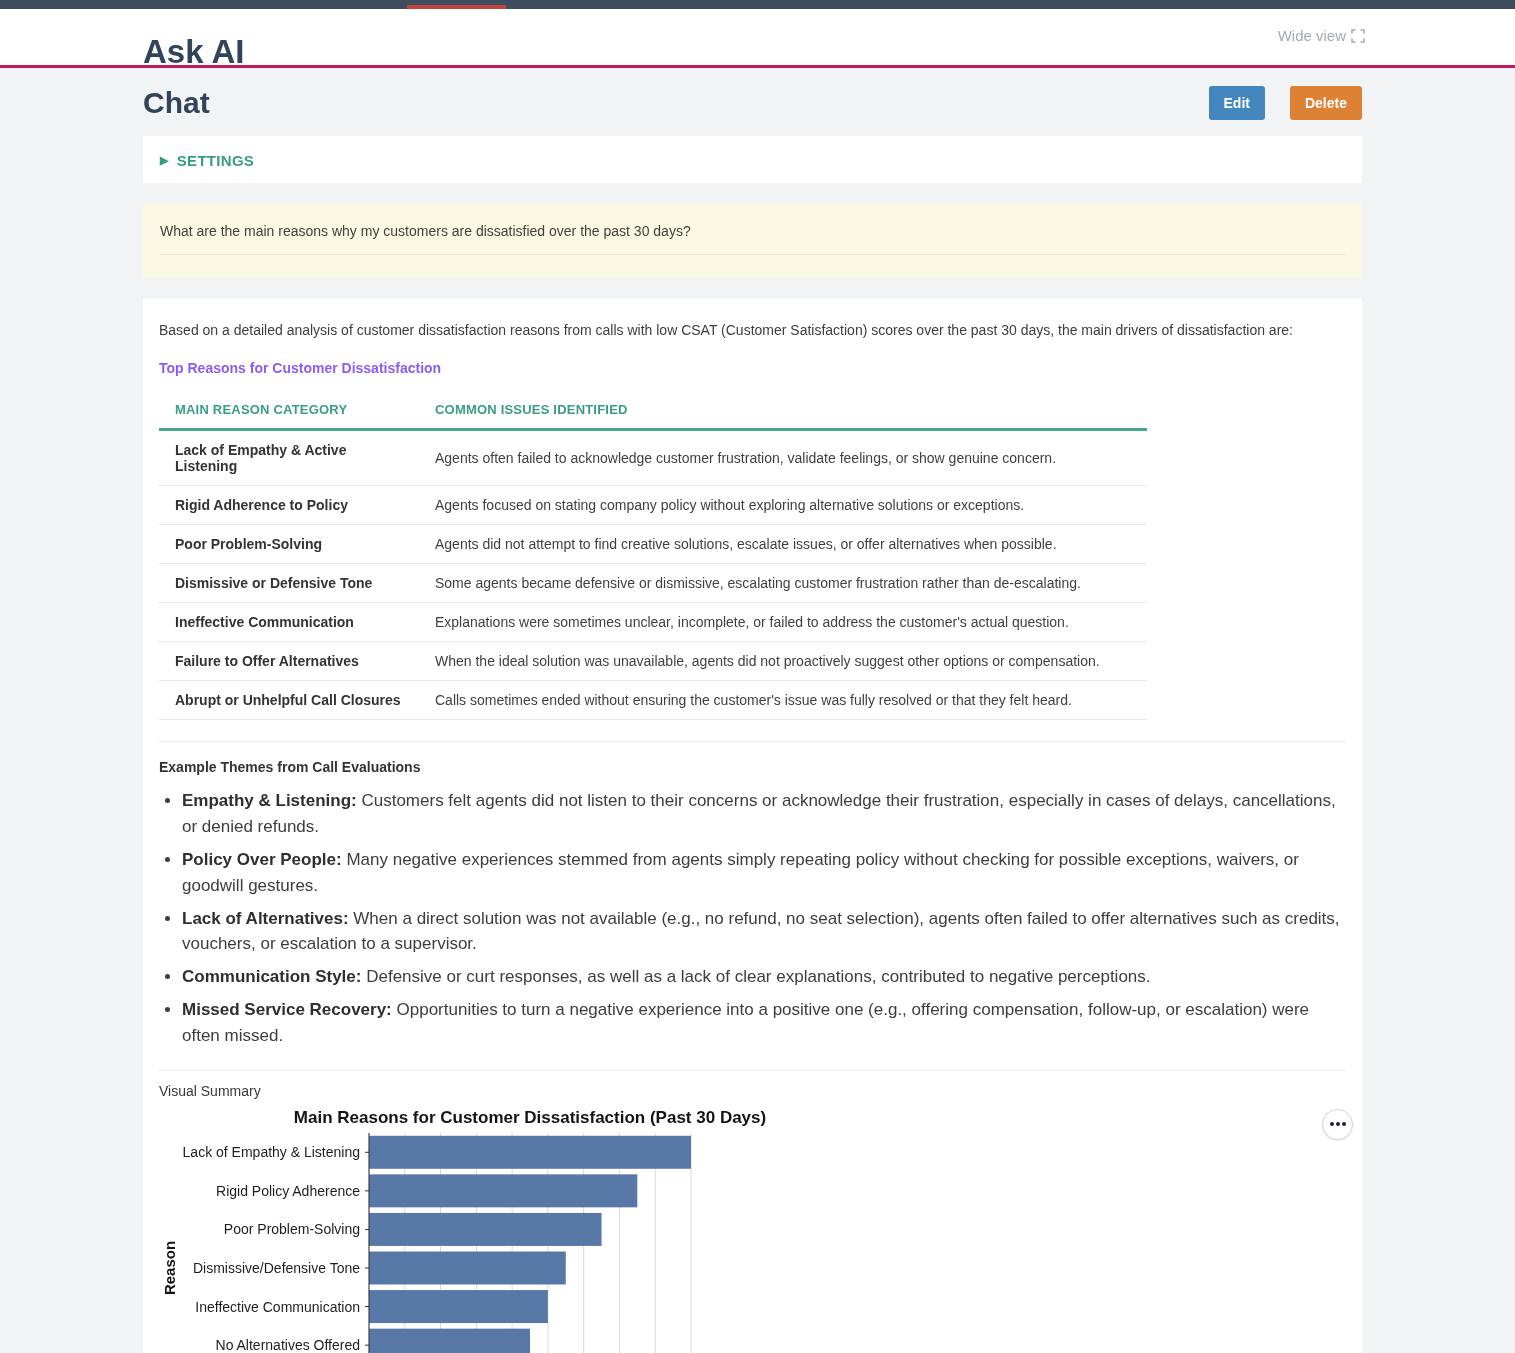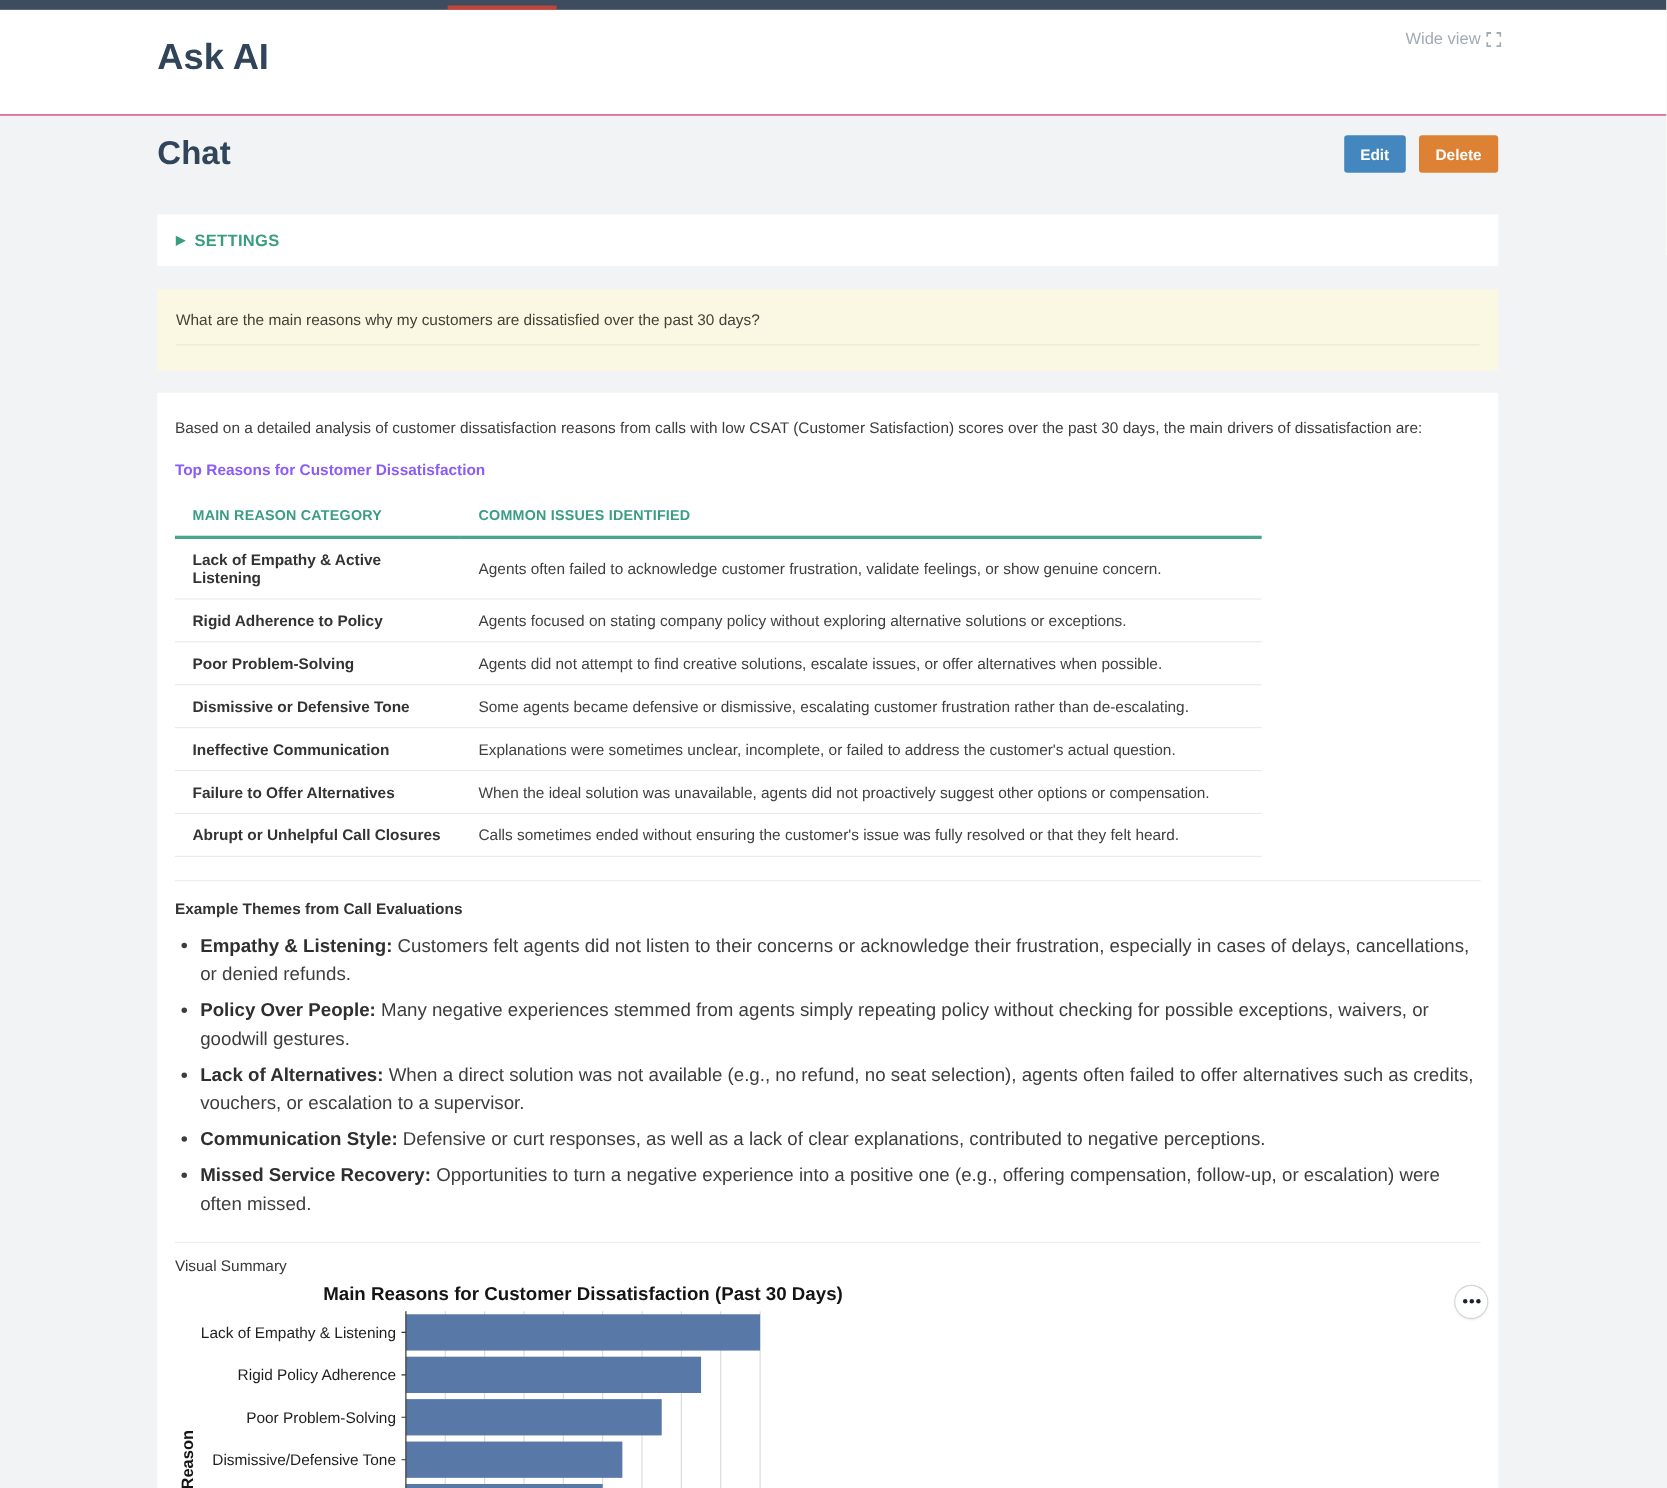--- a/index.html
+++ b/index.html
@@ -4,30 +4,30 @@
 <style>
   * { box-sizing: border-box; margin: 0; padding: 0; }
   html,body { width: 1515px; height: 1353px; overflow: hidden; }
   body { font-family: "Liberation Sans", sans-serif; background: #f2f3f4; color: #3d3d3d; }
 
   
   .navbar { position: relative; height: 9px; background: #3d4c5e; }
   .navbar-indicator { position: absolute; left: 407px; bottom: 0; width: 99px; height: 4px; background: #c2453a; }
 
   
-  .app-header { position: relative; height: 96px; background: #ffffff; border-bottom: 1px solid #be185d; }
+  .app-header { position: relative; height: 59px; background: #ffffff; border-bottom: 3px solid #be185d; }
   .app-title { position: absolute; left: 143px; top: 24px; font-size: 33px; font-weight: 700; color: #31455a; }
   .wide-view { position: absolute; right: 150px; top: 18px; font-size: 15px; color: #a3abb2; cursor: pointer; display: flex; align-items: center; gap: 5px; }
   .wide-view svg { display: block; }
 
   
   .page-body { padding: 18px 153px 0 143px; }
-  .chat-header { display: flex; align-items: center; justify-content: space-between; margin-bottom: 38px; }
+  .chat-header { display: flex; align-items: center; justify-content: space-between; margin-bottom: 16px; }
   .chat-title { font-size: 30px; font-weight: 700; color: #31455a; }
-  .chat-actions { display: flex; gap: 12px; }
+  .chat-actions { display: flex; gap: 25px; }
   .btn { border: none; border-radius: 3px; color: #fff; font-family: "Liberation Sans", sans-serif; font-size: 14px; font-weight: 700; padding: 9px 15px; cursor: pointer; }
   .btn-edit { background: #4487bf; }
   .btn-delete { background: #dd8135; }
 
   .panel { background: #fff; width: 1219px; }
 
   
   .settings-panel { padding: 14px 17px; margin-bottom: 21px; }
   .settings-toggle { display: inline-flex; align-items: center; gap: 8px; color: #399d7f; font-weight: 700; font-size: 15px; letter-spacing: 0.3px; cursor: pointer; }
   .settings-caret { font-size: 11px; line-height: 1; }

